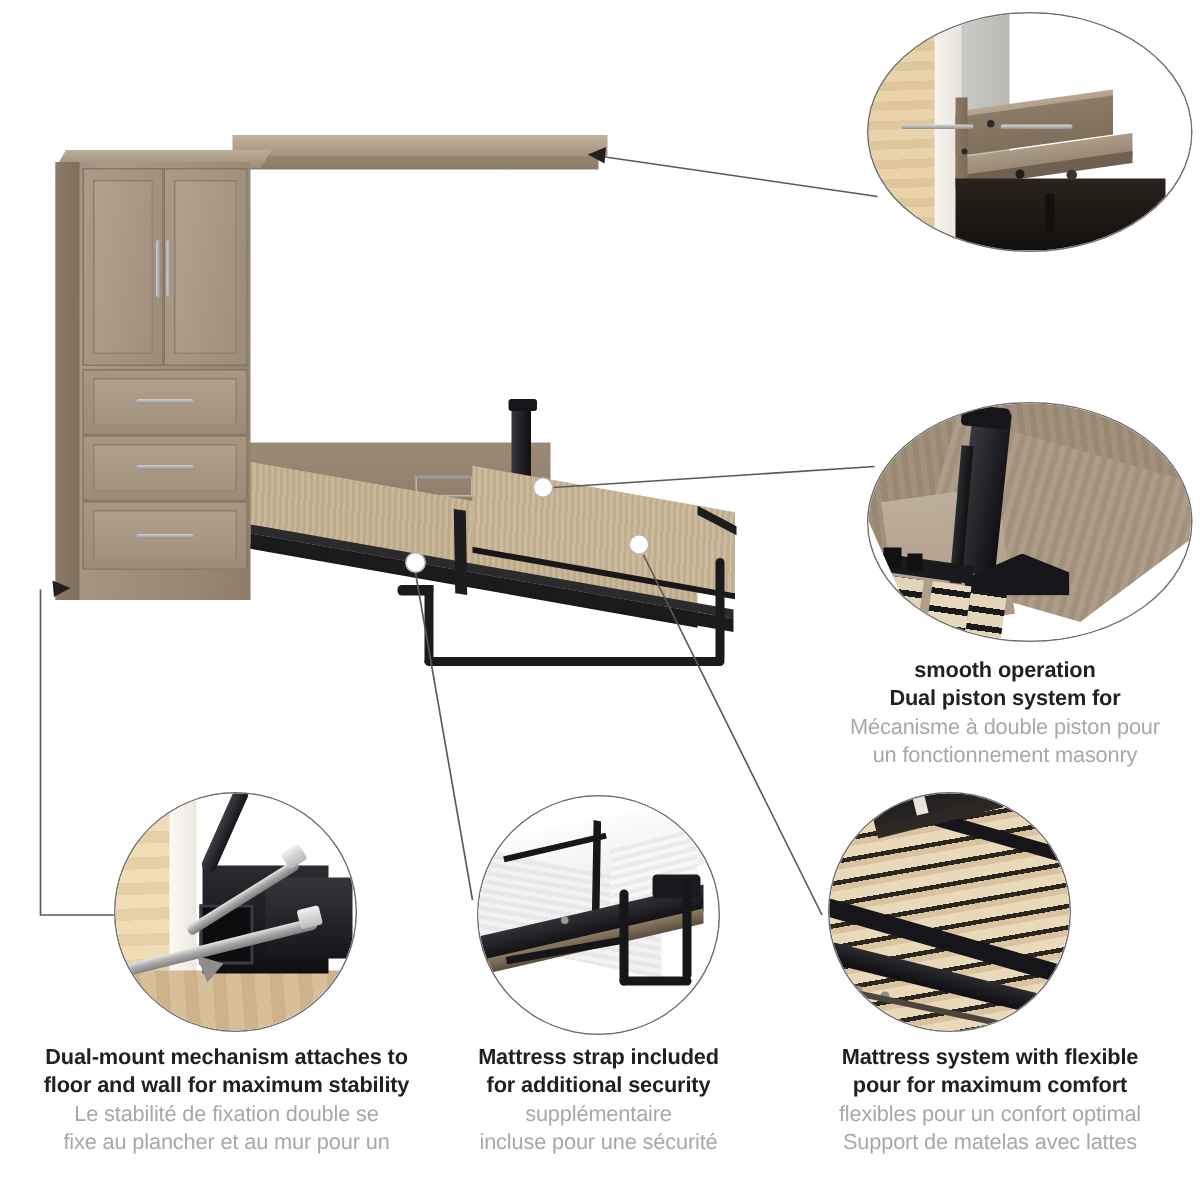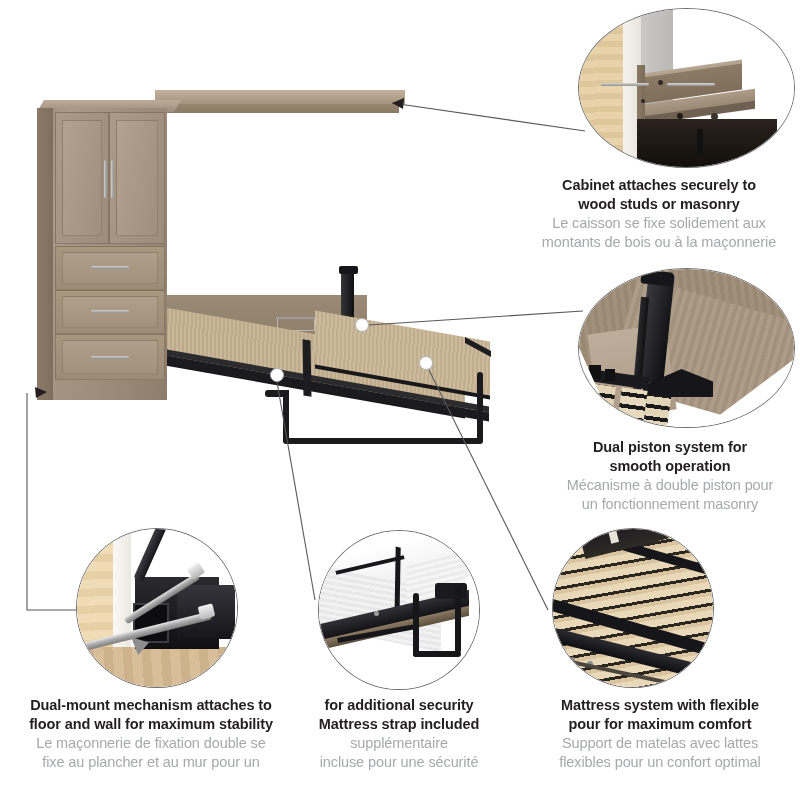--- a/index.html
+++ b/index.html
@@ -252,26 +252,20 @@
       <div class="lay" style="left:88px;top:74px;width:48px;height:3px;border-radius:2px;background:linear-gradient(180deg,#d9d9d9,#919191);"></div>
 
       <div class="lay" style="left:79px;top:71px;width:5px;height:5px;border-radius:50%;background:#2f2a25;"></div>
       <div class="lay" style="left:62px;top:90px;width:4px;height:4px;border-radius:50%;background:#2b2621;"></div>
       <div class="lay" style="left:98px;top:104px;width:6px;height:6px;border-radius:50%;background:#201c18;"></div>
       <div class="lay" style="left:132px;top:104px;width:7px;height:7px;border-radius:50%;background:#3a342d;"></div>
       <div class="lay" style="left:118px;top:120px;width:6px;height:26px;background:#111;"></div>
     </div>
   </div>
 
-  <div class="caption" style="left:518px;top:176px;width:282px;">
-    <div class="cap-en">Cabinet attaches securely to</div>
-    <div class="cap-en">wood studs or masonry</div>
-    <div class="cap-fr">Le caisson se fixe solidement aux</div>
-    <div class="cap-fr">montants de bois ou à la maçonnerie</div>
-  </div>
 
   <div class="inset" style="left:578px;top:268px;width:215px;height:158px;">
     <div class="scene">
       <div class="lay" style="left:0;top:0;width:215px;height:158px;background:#ffffff;"></div>
 
       <div class="lay" style="left:-20px;top:-30px;width:260px;height:120px;background:repeating-linear-gradient(92deg,#a1907c 0 4px,#998872 4px 8px);transform:rotate(-9deg);"></div>
       <div class="lay" style="left:40px;top:36px;width:220px;height:110px;background:repeating-linear-gradient(90deg,#ad9c88 0 4px,#a2917d 4px 8px);transform:rotate(16deg);"></div>
 
       <div class="lay" style="left:14px;top:60px;width:78px;height:86px;background:linear-gradient(180deg,#bdae9b,#ab9a86);transform:rotate(-8deg);"></div>
 
@@ -288,22 +282,22 @@
       <div class="lay" style="left:8px;top:116px;width:26px;height:44px;background:repeating-linear-gradient(0deg,#e2d4b6 0 8px,#1a1a1c 8px 12px);transform:rotate(8deg);"></div>
       <div class="lay" style="left:40px;top:120px;width:26px;height:40px;background:repeating-linear-gradient(0deg,#e6d9bd 0 8px,#1a1a1c 8px 12px);transform:rotate(8deg);"></div>
       <div class="lay" style="left:66px;top:126px;width:24px;height:34px;background:repeating-linear-gradient(0deg,#e2d4b6 0 8px,#1a1a1c 8px 12px);transform:rotate(8deg);"></div>
 
       <div class="lay" style="left:-2px;top:74px;width:40px;height:90px;background:#ffffff;clip-path:polygon(0 0,0 100%,100% 100%);"></div>
       <div class="lay" style="left:122px;top:88px;width:96px;height:72px;background:#ffffff;clip-path:polygon(100% 0,0 100%,100% 100%);"></div>
     </div>
   </div>
 
   <div class="caption" style="left:540px;top:438px;width:260px;">
+    <div class="cap-en">smooth operation</div>
     <div class="cap-en">Dual piston system for</div>
-    <div class="cap-en">smooth operation</div>
     <div class="cap-fr">Mécanisme à double piston pour</div>
     <div class="cap-fr">un fonctionnement masonry</div>
   </div>
 
   <div class="inset" style="left:76px;top:528px;width:160px;height:158px;">
     <div class="scene">
       <div class="lay" style="left:0;top:0;width:160px;height:158px;background:#ffffff;"></div>
 
       <div class="lay" style="left:0;top:0;width:40px;height:120px;background:repeating-linear-gradient(178deg,#f0dcb6 0 9px,#e6d0a6 9px 17px);"></div>
 
@@ -322,21 +316,21 @@
 
       <div class="lay" style="left:6px;top:98px;width:130px;height:8px;border-radius:3px;background:linear-gradient(180deg,#e6e6e6,#ababab 45%,#7f7f7f);transform:rotate(-14deg);"></div>
       <div class="lay" style="left:122px;top:76px;width:15px;height:13px;background:linear-gradient(180deg,#f1f1f1,#bcbcbc);transform:rotate(-14deg);border-radius:2px;"></div>
       <div class="lay" style="left:54px;top:108px;width:18px;height:18px;background:#8d8d8d;clip-path:polygon(0 0,100% 30%,40% 100%);"></div>
     </div>
   </div>
 
   <div class="caption" style="left:10px;top:696px;width:282px;">
     <div class="cap-en">Dual-mount mechanism attaches to</div>
     <div class="cap-en">floor and wall for maximum stability</div>
-    <div class="cap-fr">Le maçonnerie de fixation double se</div>
+    <div class="cap-fr">Le stabilité de fixation double se</div>
     <div class="cap-fr">fixe au plancher et au mur pour un</div>
   </div>
 
   <div class="inset" style="left:318px;top:530px;width:160px;height:158px;">
     <div class="scene">
       <div class="lay" style="left:0;top:0;width:160px;height:158px;background:#ffffff;"></div>
 
       <div class="lay" style="left:-4px;top:14px;width:170px;height:46px;background:linear-gradient(180deg,#fdfdfd,#eeeeee);transform:skewY(-12deg);"></div>
 
       <div class="lay" style="left:-6px;top:46px;width:128px;height:62px;background:repeating-linear-gradient(178deg,#f2f2f2 0 3px,#e8e8e8 3px 6px);transform:skewY(12deg);"></div>
@@ -352,22 +346,22 @@
 
       <div class="lay" style="left:94px;top:62px;width:6px;height:64px;background:#17171a;border-radius:3px;"></div>
       <div class="lay" style="left:136px;top:56px;width:6px;height:66px;background:#17171a;border-radius:3px;"></div>
       <div class="lay" style="left:94px;top:120px;width:48px;height:6px;border-radius:3px;background:#17171a;"></div>
       <div class="lay" style="left:18px;top:100px;width:80px;height:5px;background:#16161a;transform:rotate(-10deg);"></div>
       <div class="lay" style="left:55px;top:80px;width:5px;height:5px;border-radius:50%;background:#9b9b9b;"></div>
     </div>
   </div>
 
   <div class="caption" style="left:294px;top:696px;width:210px;">
+    <div class="cap-en">Mattress strap included</div>
     <div class="cap-en">for additional security</div>
-    <div class="cap-en">Mattress strap included</div>
     <div class="cap-fr">supplémentaire</div>
     <div class="cap-fr">incluse pour une sécurité</div>
   </div>
 
   <div class="inset" style="left:552px;top:528px;width:160px;height:158px;">
     <div class="scene">
       <div class="lay" style="left:0;top:0;width:160px;height:158px;background:#ffffff;"></div>
 
       <div class="lay" style="left:-40px;top:-24px;width:250px;height:210px;background:repeating-linear-gradient(6deg,#ead9b8 0 7px,#d9c49f 7px 11px,#2a2620 11px 14px);transform:rotate(-16deg);"></div>
 
@@ -380,17 +374,17 @@
       <div class="lay" style="left:-10px;top:120px;width:190px;height:14px;background:linear-gradient(180deg,#2a2a30,#0f0f12);transform:rotate(14deg);"></div>
       <div class="lay" style="left:16px;top:128px;width:6px;height:6px;border-radius:50%;background:#8d8d8d;"></div>
       <div class="lay" style="left:34px;top:132px;width:6px;height:6px;border-radius:50%;background:#8d8d8d;"></div>
       <div class="lay" style="left:4px;top:144px;width:150px;height:4px;background:#4a453d;transform:rotate(12deg);"></div>
     </div>
   </div>
 
   <div class="caption" style="left:520px;top:696px;width:280px;">
     <div class="cap-en">Mattress system with flexible</div>
     <div class="cap-en">pour for maximum comfort</div>
+    <div class="cap-fr">flexibles pour un confort optimal</div>
     <div class="cap-fr">Support de matelas avec lattes</div>
-    <div class="cap-fr">flexibles pour un confort optimal</div>
   </div>
 
 </div>
 
 </body></html>

